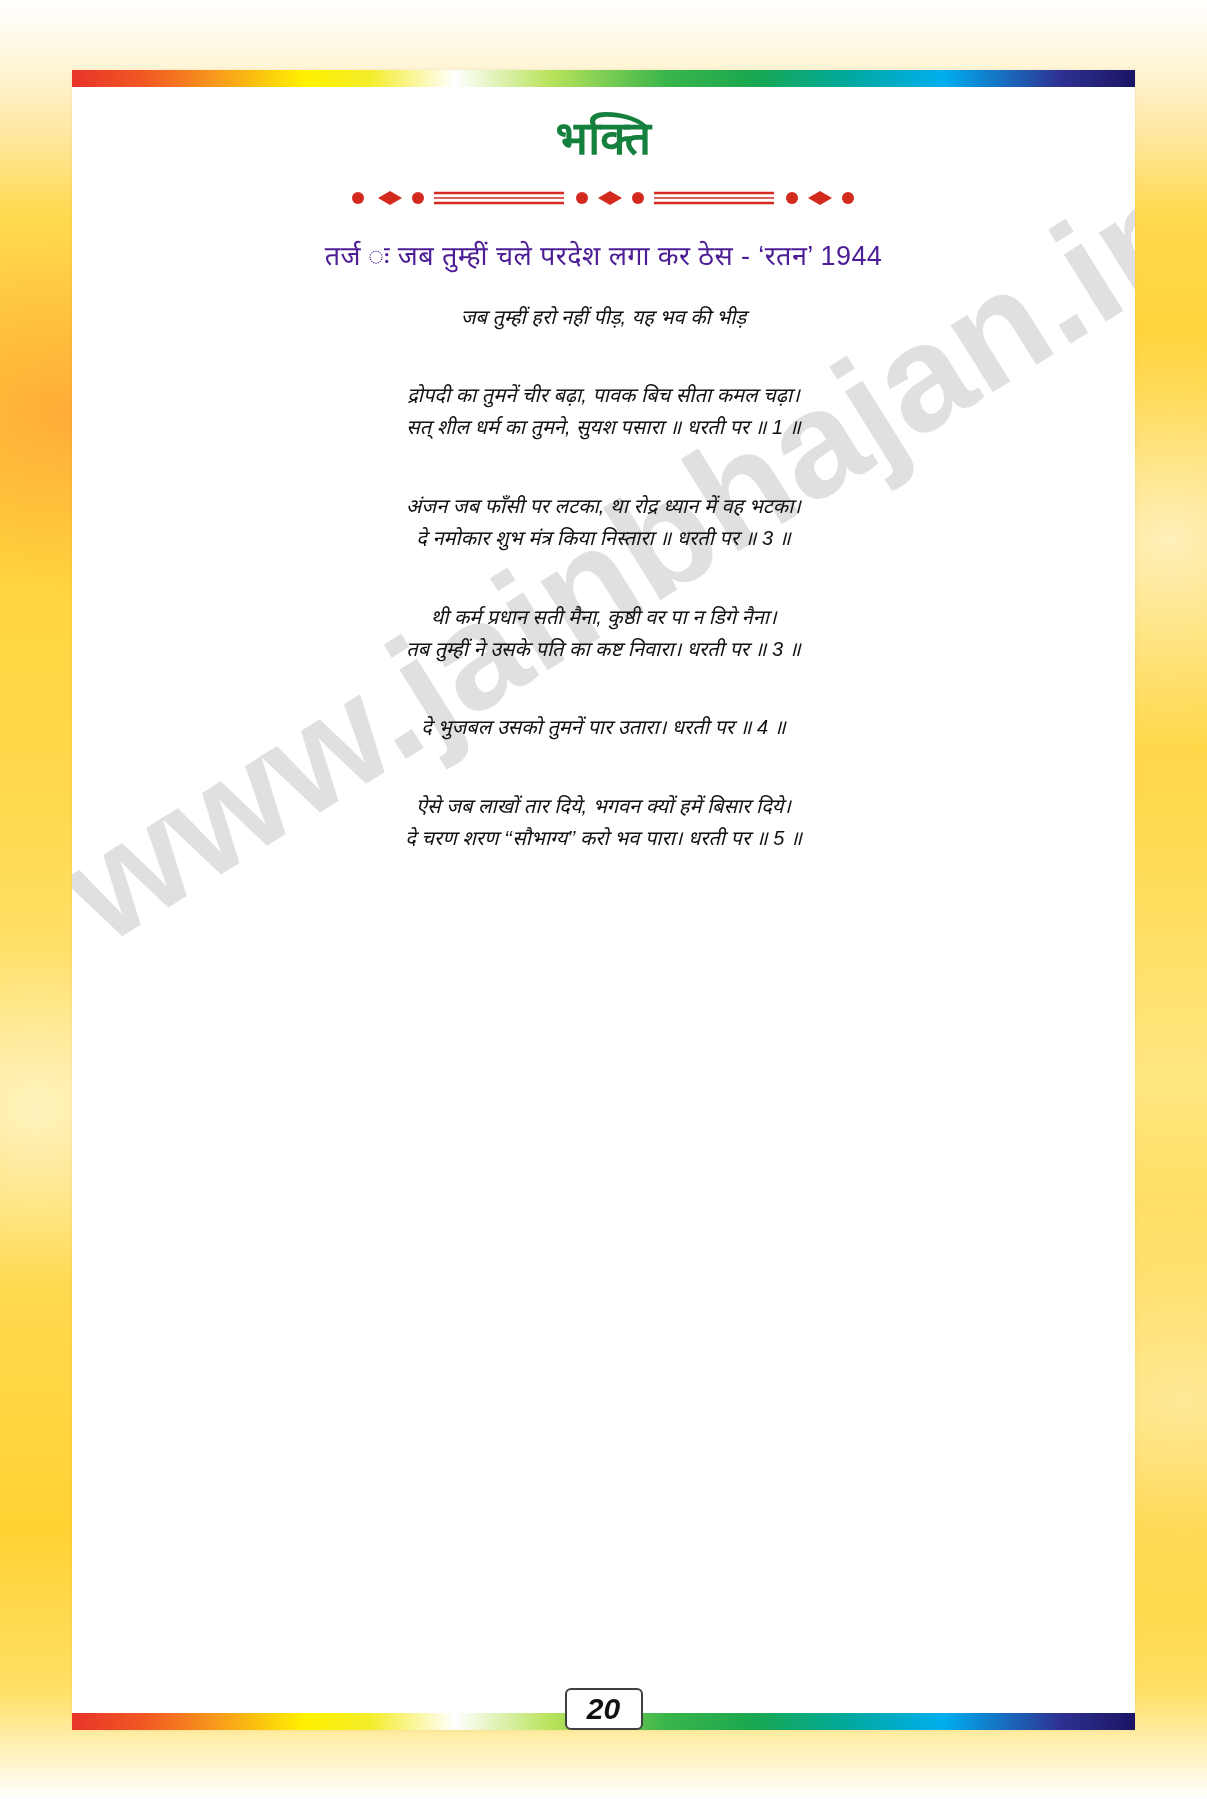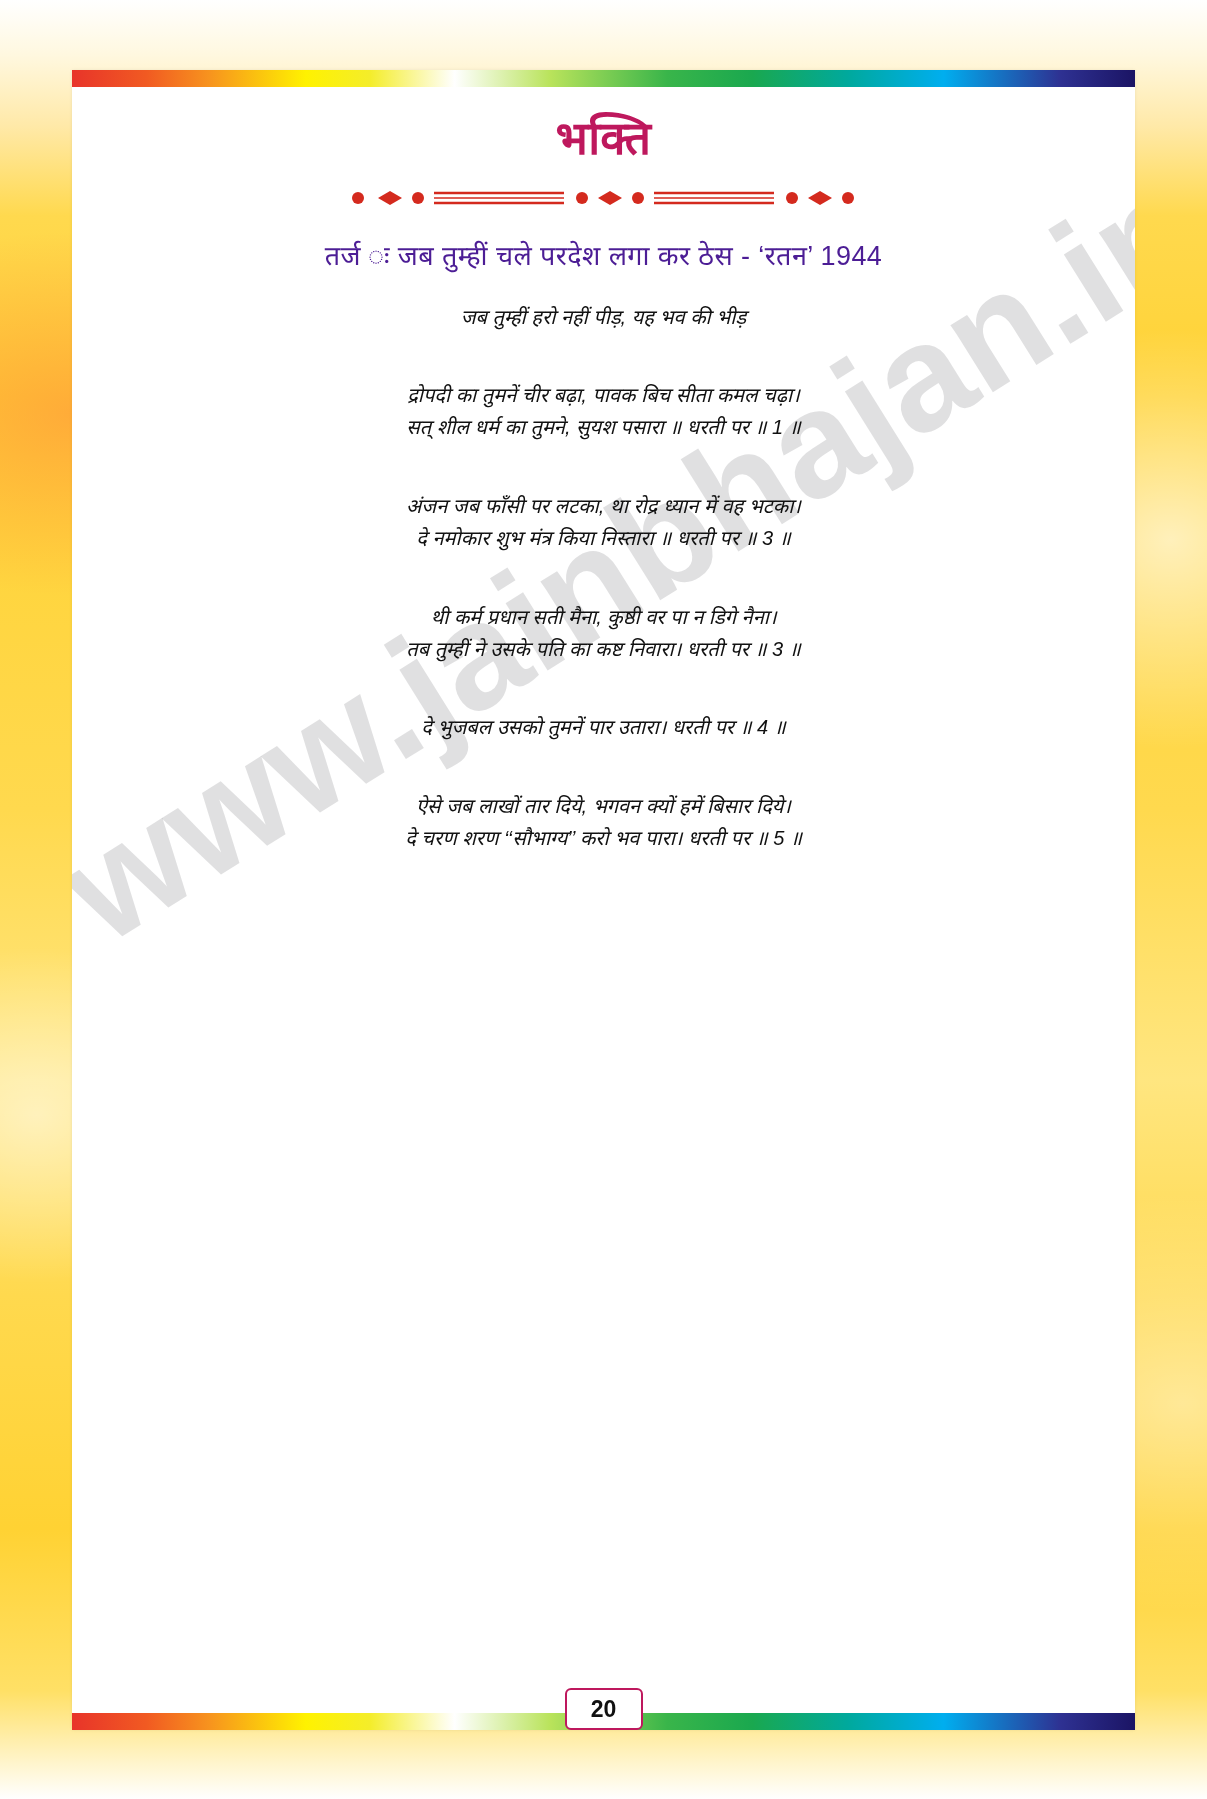--- a/index.html
+++ b/index.html
@@ -88,21 +88,21 @@
     position: absolute;
     left: 0;
     top: 17px;
     width: 1063px;
     padding: 0 28px;
     box-sizing: border-box;
   }
 
   .doc-title {
     text-align: center;
-    color: #be185d;
+    color: #15803d;
     font-size: 46px;
     font-weight: bold;
     margin-top: 26px;
     letter-spacing: 0.5px;
     line-height: 1.1;
   }
 
   
   .divider {
     margin: 18px auto 0 auto;
@@ -159,29 +159,30 @@
 
   
   .page-number {
     position: absolute;
     left: 50%;
     transform: translateX(-50%);
     bottom: -17px;
     width: 74px;
     height: 38px;
     background: #ffffff;
-    border: 2px solid #be185d;
+    border: 2px solid #404040;
     border-radius: 6px;
     color: #111;
-    font-size: 23px;
+    font-size: 30px;
     font-weight: bold;
     display: flex;
     align-items: center;
     justify-content: center;
     z-index: 5;
+    font-style: italic;
   }
   .pn-wrap {
     position: absolute;
     left: 0;
     bottom: 17px;
     width: 1063px;
     height: 0;
   }
 </style>
 </head>

